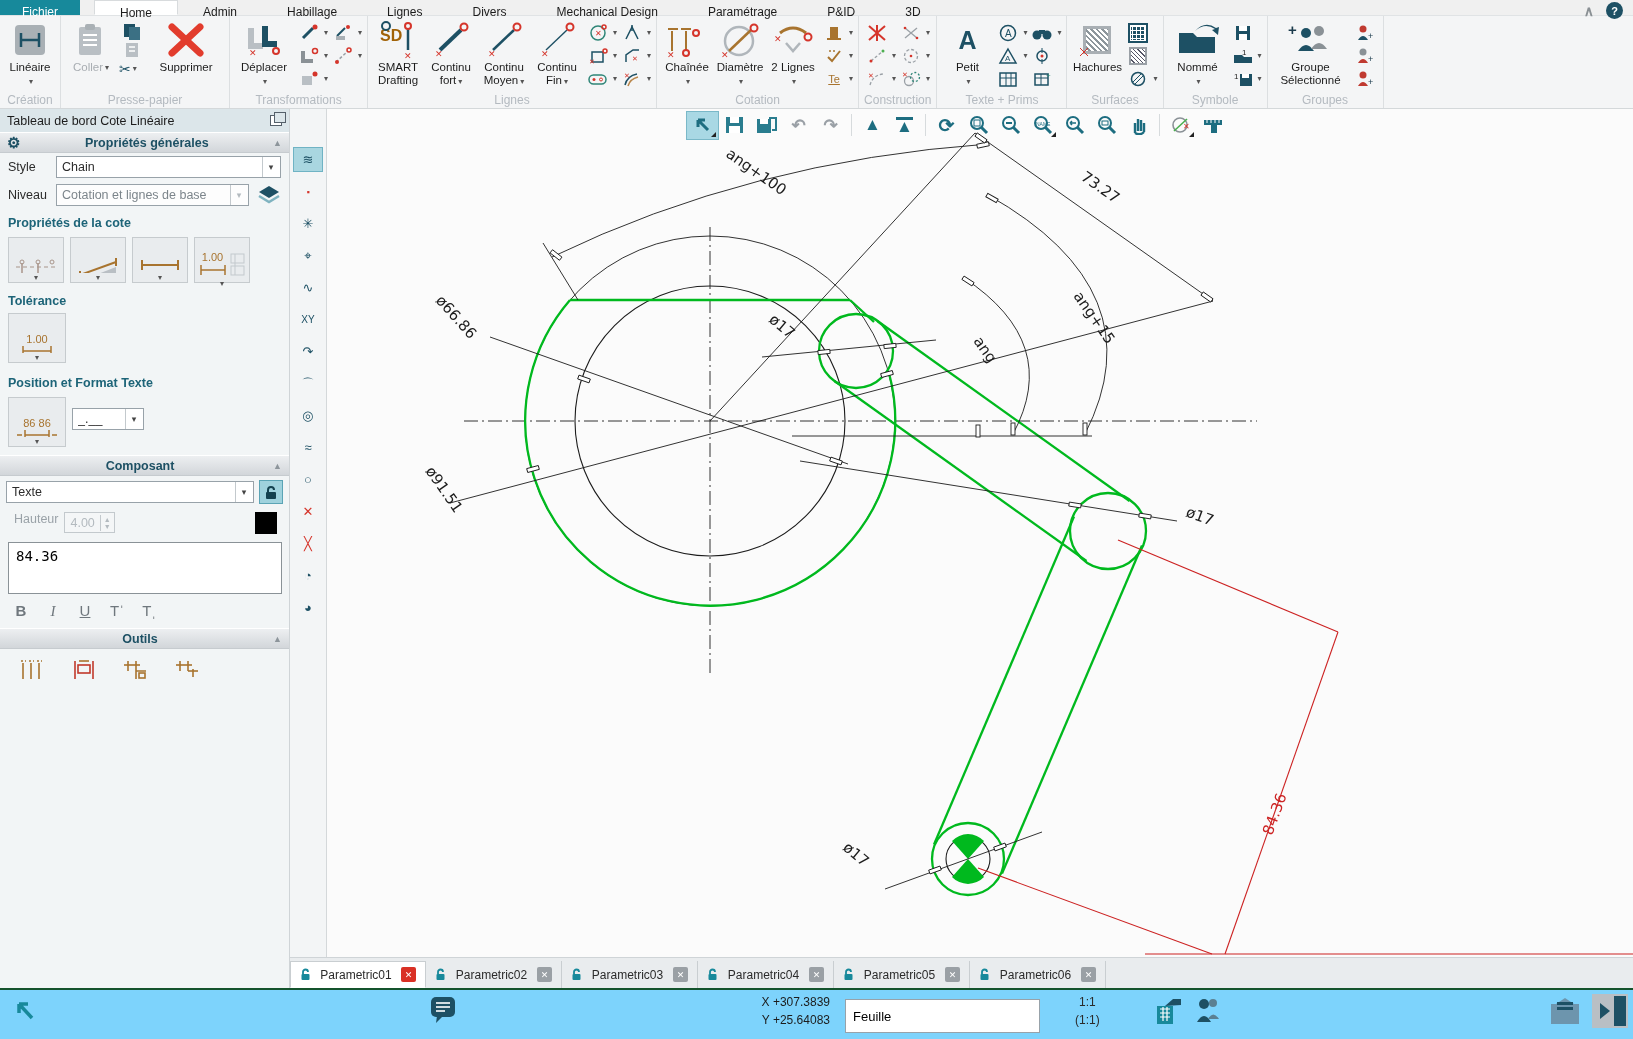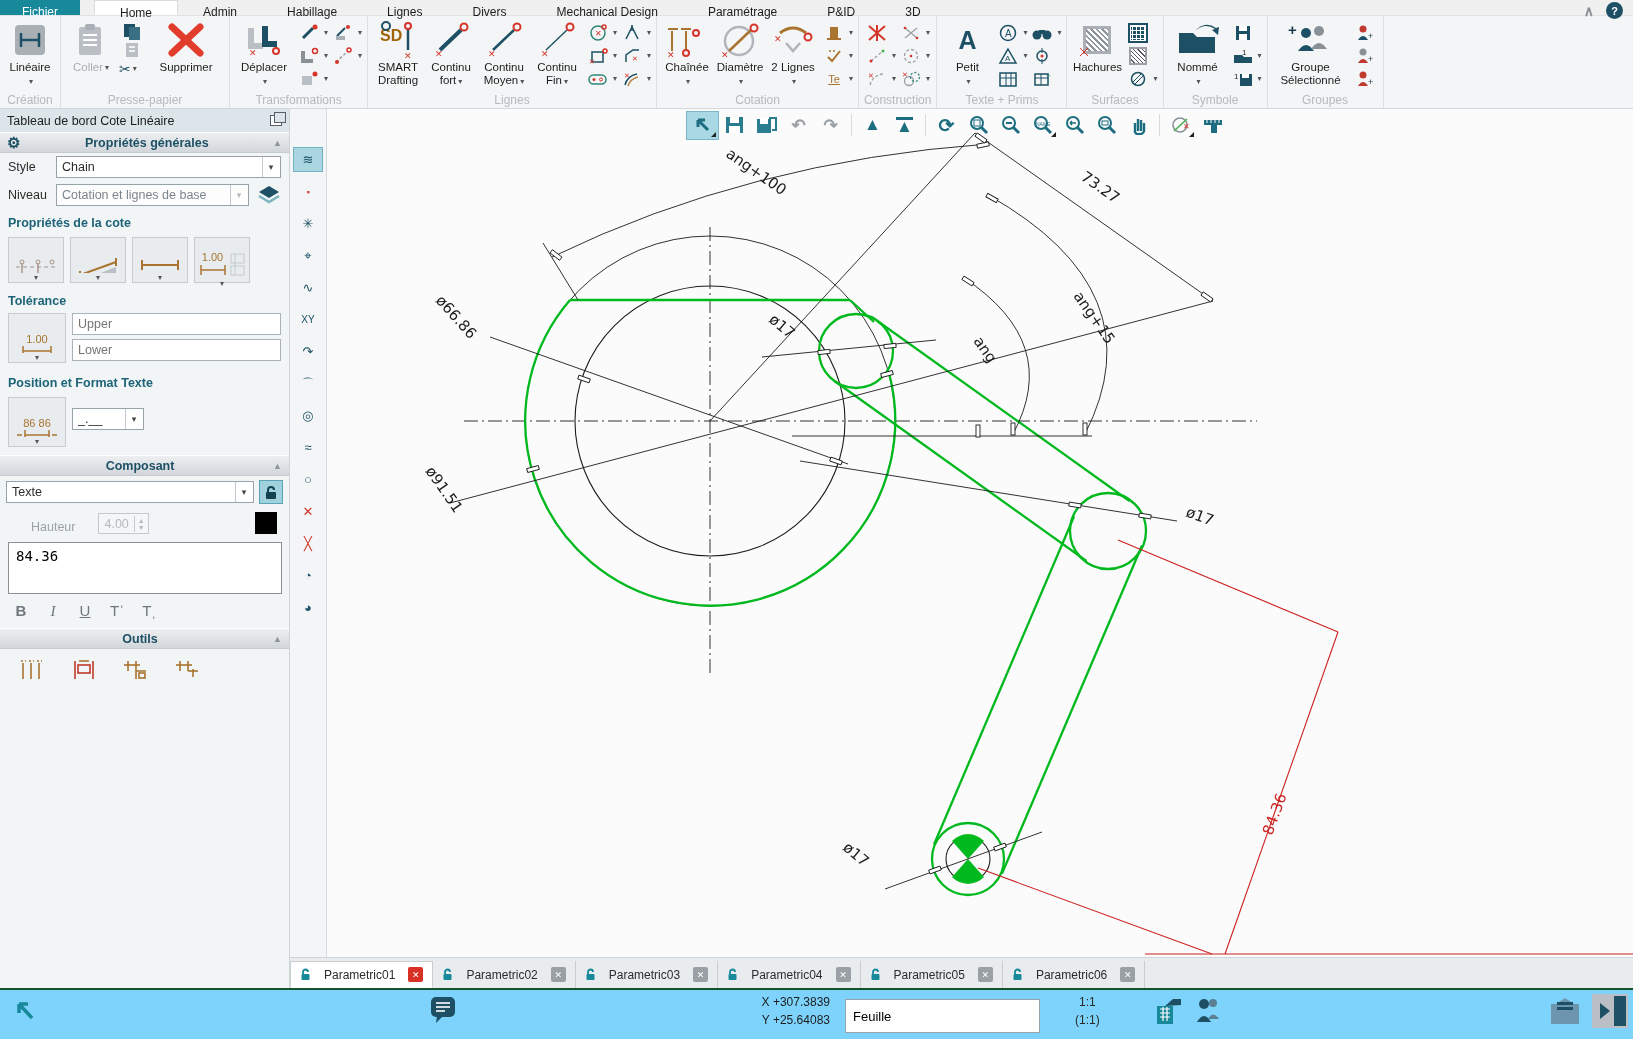--- a/index.html
+++ b/index.html
@@ -62,21 +62,21 @@
   .select.dis .selarw{color:#b3babf}
   .btnrow{display:flex;gap:6px;padding:4px 8px}
   .pbtn{background:#e9ecee;border:1px solid #c6cbce;display:flex;flex-direction:column;align-items:center;justify-content:center;padding:19px 4px 0}
   .pbtn .c{margin:0}
   .tolbox{display:flex;gap:6px;padding:2px 8px 6px}
   .tolcol{display:flex;flex-direction:column;gap:4px;flex:1}
   .tinput{height:22px;border:1px solid #aab3b9;background:#fff;color:#9aa2a8;padding:0 5px;width:100%;font-family:"Liberation Sans",sans-serif;font-size:12.5px}
   .browntxt{color:#a8742f;font-size:11px;line-height:1.1;text-align:center}
   .comp-row{display:flex;gap:5px;padding:4px 6px;align-items:center}
   .lockbtn{width:24px;height:24px;background:#9fd2dd;border:1px solid #5ba4b5;display:flex;align-items:center;justify-content:center}
-  .hrow{display:flex;align-items:flex-end;gap:23px;padding:4px 8px}
+  .hrow{display:flex;align-items:flex-start;gap:6px;padding:4px 8px}
   .omega{font-size:19px;color:#7c858b}
   .dislab{color:#9aa2a8}
   .spin{display:flex;border:1px solid #c3c9cd;background:#f4f6f7;height:21px;align-items:center}
   .spin .num{padding:0 5px;color:#b3babf}
   .spin .arrs{border-left:1px solid #c3c9cd;color:#b3babf;font-size:7px;line-height:1;padding:1px 3px}
   .swatch{width:22px;height:22px;background:#000;margin-left:auto;margin-right:4px}
   .textarea{margin:4px 8px;height:52px;border:1px solid #8a9297;background:#fff;font-family:"DejaVu Sans Mono",monospace;font-size:14px;padding:5px 7px;resize:none;width:274px}
   .fmtrow{display:flex;gap:18px;padding:4px 14px 8px;color:#6f777d;font-size:15px;align-items:baseline}
   .fmtrow .fb{min-width:14px;text-align:center}
   .toolsrow{display:flex;gap:24px;padding:8px 18px}
@@ -104,21 +104,21 @@
   .thin{stroke-width:0.9}
   .grn{stroke:#00b91e;stroke-width:2.3;fill:none}
   .red{stroke:#cc2222;stroke-width:1.1;fill:none}
   .cl{stroke:#1c1c1c;stroke-width:0.9;stroke-dasharray:14 4 2 4;fill:none}
   .arw{fill:#fff;stroke:#1c1c1c;stroke-width:0.9}
   .dimtxt{font:15px "DejaVu Sans",sans-serif;fill:#1c1c1c}
   .dimred{font:15px "DejaVu Sans",sans-serif;fill:#cc2222}
 
   
   .doctabs{height:31px;background:#e9ecee;display:flex;align-items:flex-end;border-top:1px solid #cfd4d7}
-  .dtab{height:27px;display:flex;align-items:center;gap:13px;padding:0 9px;border-right:1px solid #c9ced1;background:#e9ecee;min-width:136px}
+  .dtab{height:27px;display:flex;align-items:center;gap:3px;padding:0 9px;border-right:1px solid #c9ced1;background:#e9ecee;min-width:136px}
   .dtab.active{background:#fff;border:1px solid #c9ced1;border-bottom:1px solid #fff}
   .dtab .nm{flex:1;text-align:center}
   .closebox{width:15px;height:15px;background:#9aa0a5;border-radius:2px;color:#fff;font-size:9px;display:flex;align-items:center;justify-content:center}
   .closebox.redc{background:#d93025}
 
   
   .statusbar{height:51px;background:#7dd3fc;border-top:2px solid #14532d;display:flex;align-items:center;position:relative}
   .coords{position:absolute;left:700px;top:3px;text-align:right;width:130px;line-height:18px;color:#1c1c1c}
   .sheetinput{position:absolute;left:845px;top:9px;width:195px;height:24px;border:1px solid #98a2a9;background:#fff;padding:16px 7px;font-family:"Liberation Sans",sans-serif;font-size:13px}
   .scale{position:absolute;left:1075px;top:3px;text-align:center;line-height:18px}
@@ -810,24 +810,20 @@
       <div class="sub-head">Tolérance</div>
       <div class="tolbox">
         <div class="pbtn" style="width:58px;height:50px">
           <div class="browntxt">1.00</div>
           <svg width="32" height="12">
               <line x1="2" y1="6" x2="30" y2="6" stroke="#a8742f" stroke-width="1.5"></line>
               <line x1="2" y1="1" x2="2" y2="11" stroke="#a8742f" stroke-width="1.5"></line>
               <line x1="30" y1="1" x2="30" y2="11" stroke="#a8742f" stroke-width="1.5"></line>
             </svg>
           <i class="c">▾</i>
-        </div>
-        <div class="tolcol">
-          <input class="tinput" placeholder="Upper" style="">
-          <input class="tinput" placeholder="Lower" style="">
         </div>
       </div>
 
       <div class="sub-head">Position et Format Texte</div>
       <div class="btnrow" style="align-items:flex-start">
         <div class="pbtn" style="width:58px;height:50px">
           <div class="browntxt">86 86</div>
           <svg width="40" height="12">
               <line x1="8" y1="6" x2="32" y2="6" stroke="#a8742f" stroke-width="1.5"></line>
               <line x1="8" y1="1" x2="8" y2="11" stroke="#a8742f" stroke-width="1.5"></line>

